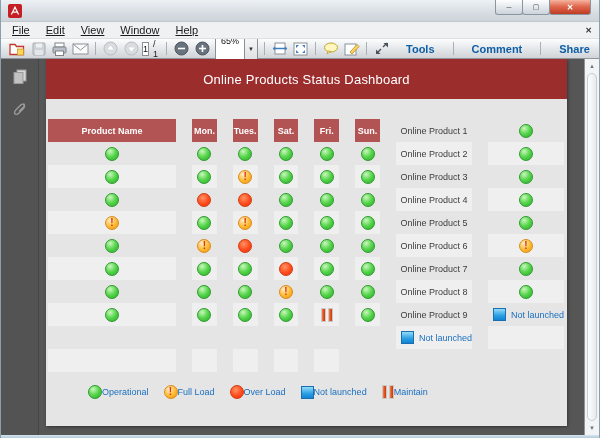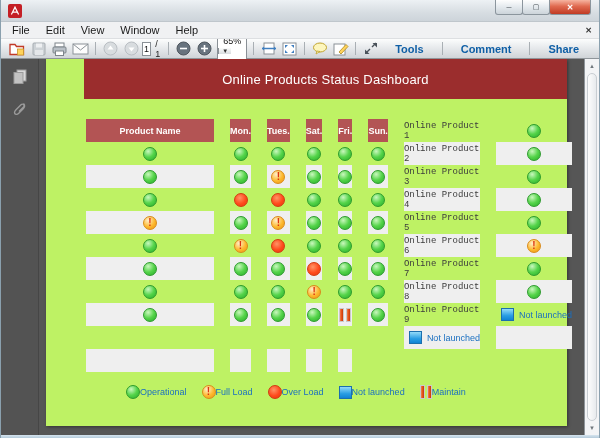--- a/index.html
+++ b/index.html
@@ -20,62 +20,62 @@
              background:linear-gradient(#fefefe,#e6ebef 45%,#ccd4da);
              border-radius:0 0 3px 3px; margin-left:-1px; display:flex;
              align-items:center; justify-content:center; font-size:7px; color:#3c444a; }
   .win-btn.close { width:42px; background:linear-gradient(#f6b4a0,#e06a50 45%,#c03a23);
                    color:#fff; font-size:8px; font-weight:bold; }
 
   
   .menubar { height:17px; background:#f0f1f3; border-bottom:1px solid #dddfe2;
              display:flex; align-items:center; padding-left:3px; font-size:11px;
              color:#1a1a1a; position:relative; flex:0 0 auto; }
-  .menu-item { padding:9px 8px; cursor:default; }
+  .menu-item { padding:9px 8px; cursor:default;text-decoration:underline; }
   .menubar-close { position:absolute; right:7px; font-size:8px; font-weight:bold; color:#333; }
 
   
   .toolbar { height:20px; background:linear-gradient(#fcfdfd,#e3e6e9 55%,#d0d4d8);
              border-bottom:1px solid #8f959a; display:flex; align-items:center;
              padding:0 6px; flex:0 0 auto; }
   .tbtn { height:18px; min-width:19px; display:flex; align-items:center;
           justify-content:center; margin:0 1px; }
   .tb-divider { width:1px; height:13px; background:#a9afb4; margin:0 4px; flex:0 0 auto; }
   .page-box { width:22px; height:14px; background:#fff; border:1px solid #8a9096;
               font-size:9px; text-align:center; line-height:12px; color:#111; }
   .page-total { font-size:9px; color:#222; margin:0 4px 0 4px; }
-  .zoom-box { display:flex; height:30px; border:1px solid #8a9096; background:#fff; margin:16px 2px;flex-direction:column; }
+  .zoom-box { display:flex; height:30px; border:1px solid #8a9096; background:#fff; margin:16px 2px; }
   .zoom-val { font-size:9px; line-height:13px; padding:0 5px; color:#111; min-width:26px; }
   .zoom-arrow { width:13px; border-left:1px solid #8a9096;
                 background:linear-gradient(#fafbfb,#dadde0); display:flex;
                 align-items:center; justify-content:center; font-size:6px; color:#333; }
   .tb-right { margin-left:auto; display:flex; align-items:center; height:100%; }
   .tb-label { font-size:11px; font-weight:bold; color:#0f5fa6; padding:0 14px; }
 
   
   .content { flex:1 1 auto; display:flex; background:#565656; min-height:0; }
   .sidebar { width:38px; background:#535353; border-right:1px solid #464646;
              padding-top:5px; display:flex; flex-direction:column; align-items:center;
              gap:9px; flex:0 0 auto; }
   .side-btn { width:26px; height:24px; display:flex; align-items:center; justify-content:center; }
 
   .doc-view { flex:1 1 auto; position:relative; overflow:hidden; }
-  .page { position:absolute; left:7px; top:0; width:521px; height:367px; background:#bef264;
-          box-shadow:1px 1px 3px rgba(0,0,0,.4);padding-left:38px; }
+  .page { position:absolute; left:7px; top:0; width:521px; height:367px; background:#e5e5e5;
+          box-shadow:1px 1px 3px rgba(0,0,0,.4); }
 
   .banner { height:40px; background:#9b2d2d; display:flex; align-items:center; justify-content:center; }
   .banner-title { color:#ffffff; font-size:13px; letter-spacing:.2px; }
 
   .table-wrap { margin:20px 3px 0 2px; }
   .grid { display:grid; grid-template-columns:128px repeat(7,1fr); column-gap:16px; }
   .cell { height:23px; display:flex; align-items:center; justify-content:center;
           font-size:9px; position:relative; }
   .th { background:#b35454; color:#fff; font-weight:bold; }
   .stripe { background:#efefef; }
-  .name-cell { color:#3c3c3c;font-family:Liberation Mono, monospace; }
+  .name-cell { color:#3c3c3c; }
   .nl-cell { justify-content:flex-start; padding-left:5px; white-space:nowrap; overflow:visible; z-index:2; }
   .nl-label { color:#1a6fc0; margin-left:5px; font-size:9px; }
 
   .dot { width:14px; height:14px; border-radius:50%; flex:0 0 auto; }
   .dot.operational { background:radial-gradient(circle at 35% 28%, #c9f7bd, #55d44a 50%, #2fb32f 92%);
                      border:1px solid #2d9b2d; }
   .dot.full-load { position:relative;
                    background:radial-gradient(circle at 35% 28%, #ffeecb, #fdb92e 55%, #ef9a19 92%);
                    border:1px solid #d98a1a; }
   .dot.full-load::after { content:"!"; position:absolute; inset:0; display:flex;

